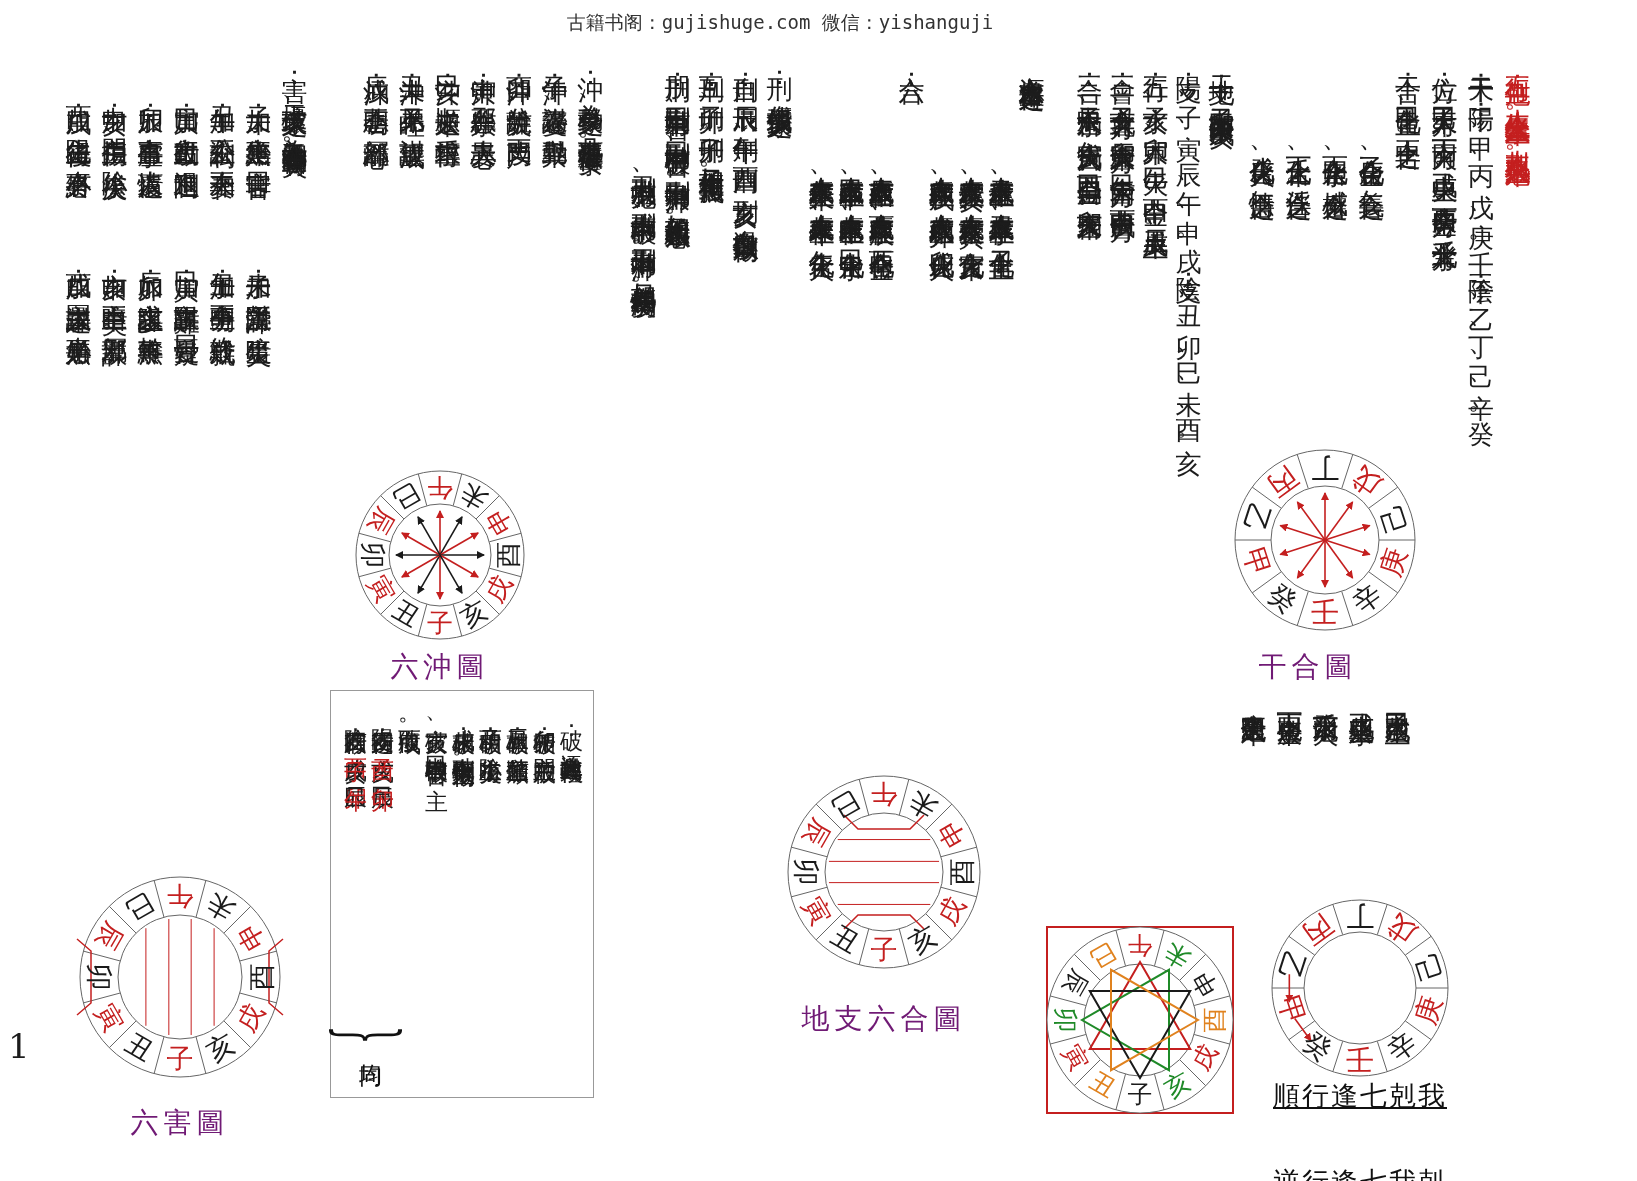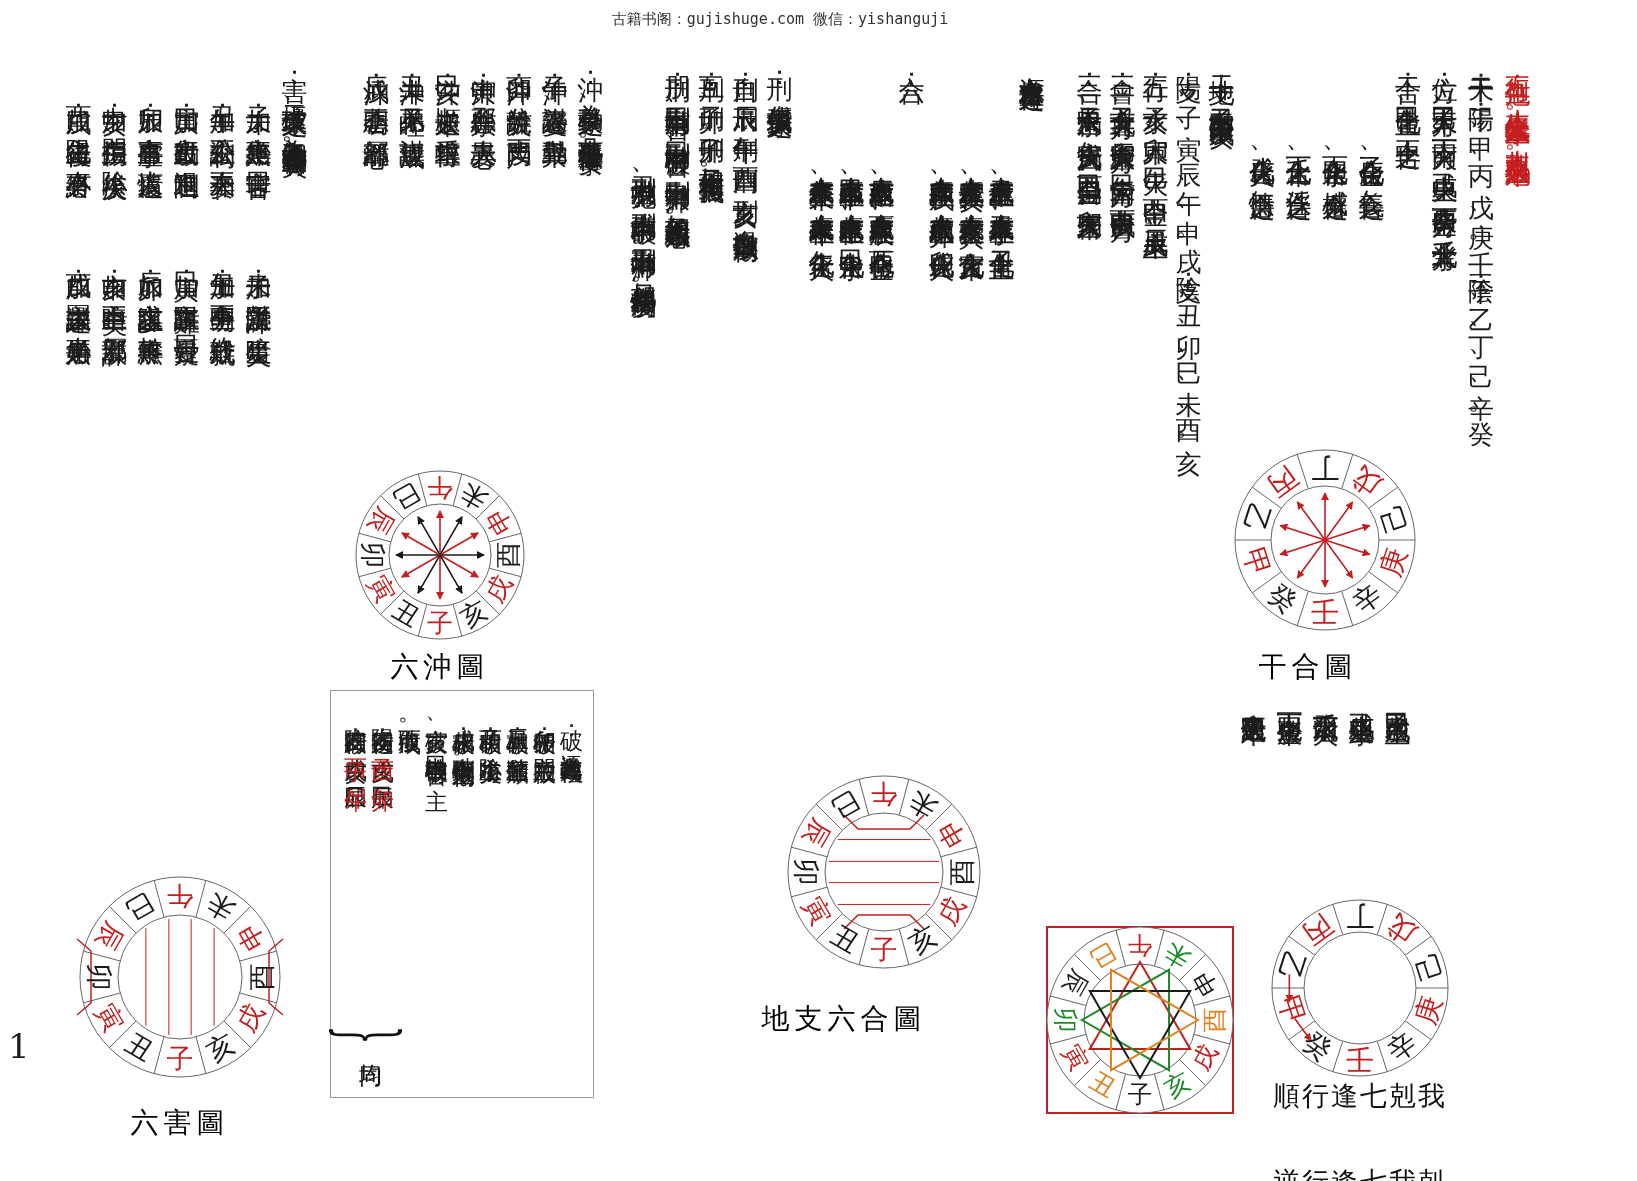--- a/index.html
+++ b/index.html
@@ -1,33 +1,33 @@
 <!DOCTYPE html>
 <html><head>
 <meta charset="utf-8">
 <style>
   html,body{margin:0;padding:0;}
   body{width:1637px;height:1181px;background:#ffffff;position:relative;overflow:hidden;
        font-family:"DejaVu Serif",serif;color:#1c1c1c;}
   #header{position:absolute;left:560px;top:10px;width:440px;text-align:center;
-          font-family:"DejaVu Sans Mono",monospace;font-size:15px;color:#333;}
+          font-family:"DejaVu Sans Mono",monospace;font-size:19px;color:#333;}
   .vsec{position:absolute;writing-mode:vertical-rl;text-orientation:upright;}
   .vcol{font-size:26px;letter-spacing:1.2px;}
   #sec-stems   {right:101px; top:56px; height:940px; line-height:36.5px;}
   #sec-stemke  {right:221px; top:692px;height:200px; line-height:36px;}
   #sec-branches{right:399px; top:56px; height:895px; line-height:33px;}
   #sec-liuhe   {right:590px; top:56px; height:785px; line-height:30px;}
   #sec-xing    {right:840px; top:56px; height:1115px;line-height:34px;}
   #sec-chong   {right:1029px;top:56px; height:565px; line-height:35.7px;}
   #sec-hai     {right:1324px;top:56px; height:915px; line-height:36px;}
   #po-box{position:absolute;left:330px;top:690px;width:262px;height:406px;border:1px solid #999;}
   #po-cols{position:absolute;top:20px;right:8px;bottom:8px;left:8px;line-height:27px;}
   #po-cols .vcol{font-size:23px;letter-spacing:1px;}
   .dlabel{position:absolute;transform:translateX(-50%);font-size:28px;letter-spacing:5px;
-          white-space:nowrap;color:#000000;}
+          white-space:nowrap;color:#701a75;}
   .shun-line{position:absolute;transform:translateX(-50%);font-size:27px;letter-spacing:2px;
           white-space:nowrap;color:#111;}
   #brace{position:absolute;left:341px;top:1022px;width:54px;height:26px;text-align:center;}
   #brace span{display:inline-block;transform:rotate(90deg) scaleY(2.6);font-size:30px;line-height:26px;color:#111;}
   #junTong{position:absolute;left:356px;top:1046px;writing-mode:vertical-rl;text-orientation:upright;
            font-size:23px;letter-spacing:2px;color:#111;}
   #page-num{position:absolute;left:8px;top:1026px;font-size:34px;font-family:"DejaVu Serif",serif;}
   #diagram-svg{position:absolute;left:0;top:0;pointer-events:none;}
   #diagram-svg text{font-family:"DejaVu Serif",serif;}
 </style>
@@ -308,18 +308,18 @@
       <text x="1360" y="1060" fill="#c41f1f" font-size="28" text-anchor="middle" dominant-baseline="central" transform="rotate(360 1360 1060)">壬</text>
       <text x="1317.679461834942" y="1046.2492235949962" fill="#1a1a1a" font-size="28" text-anchor="middle" dominant-baseline="central" transform="rotate(396 1317.679461834942 1046.2492235949962)">癸</text>
       <text x="1291.523930826749" y="1010.2492235949962" fill="#c41f1f" font-size="28" text-anchor="middle" dominant-baseline="central" transform="rotate(432 1291.523930826749 1010.2492235949962)">甲</text>
       <text x="1291.523930826749" y="965.7507764050038" fill="#1a1a1a" font-size="28" text-anchor="middle" dominant-baseline="central" transform="rotate(468 1291.523930826749 965.7507764050038)">乙</text>
       <text x="1317.679461834942" y="929.7507764050038" fill="#c41f1f" font-size="28" text-anchor="middle" dominant-baseline="central" transform="rotate(504 1317.679461834942 929.7507764050038)">丙</text>
     </g>
   </svg>
 
 <div class="dlabel" style="left:1308px;top:648px;">干合圖</div>
 <div class="dlabel" style="left:440px;top:648px;">六沖圖</div>
-<div class="dlabel" style="left:844px;top:1000px;">地支六合圖</div>
+<div class="dlabel" style="left:884px;top:1000px;">地支六合圖</div>
 <div class="dlabel" style="left:180px;top:1104px;">六害圖</div>
-<div class="shun-line" style="left:1360px;top:1078px;">順行逢七剋我</div>
+<div class="shun-line" style="left:1360px;top:1078px;text-decoration:underline;">順行逢七剋我</div>
 <div class="shun-line" style="left:1360px;top:1164px;">逆行逢七我剋</div>
 
 <div id="page-num">1</div>
 
 </body></html>

